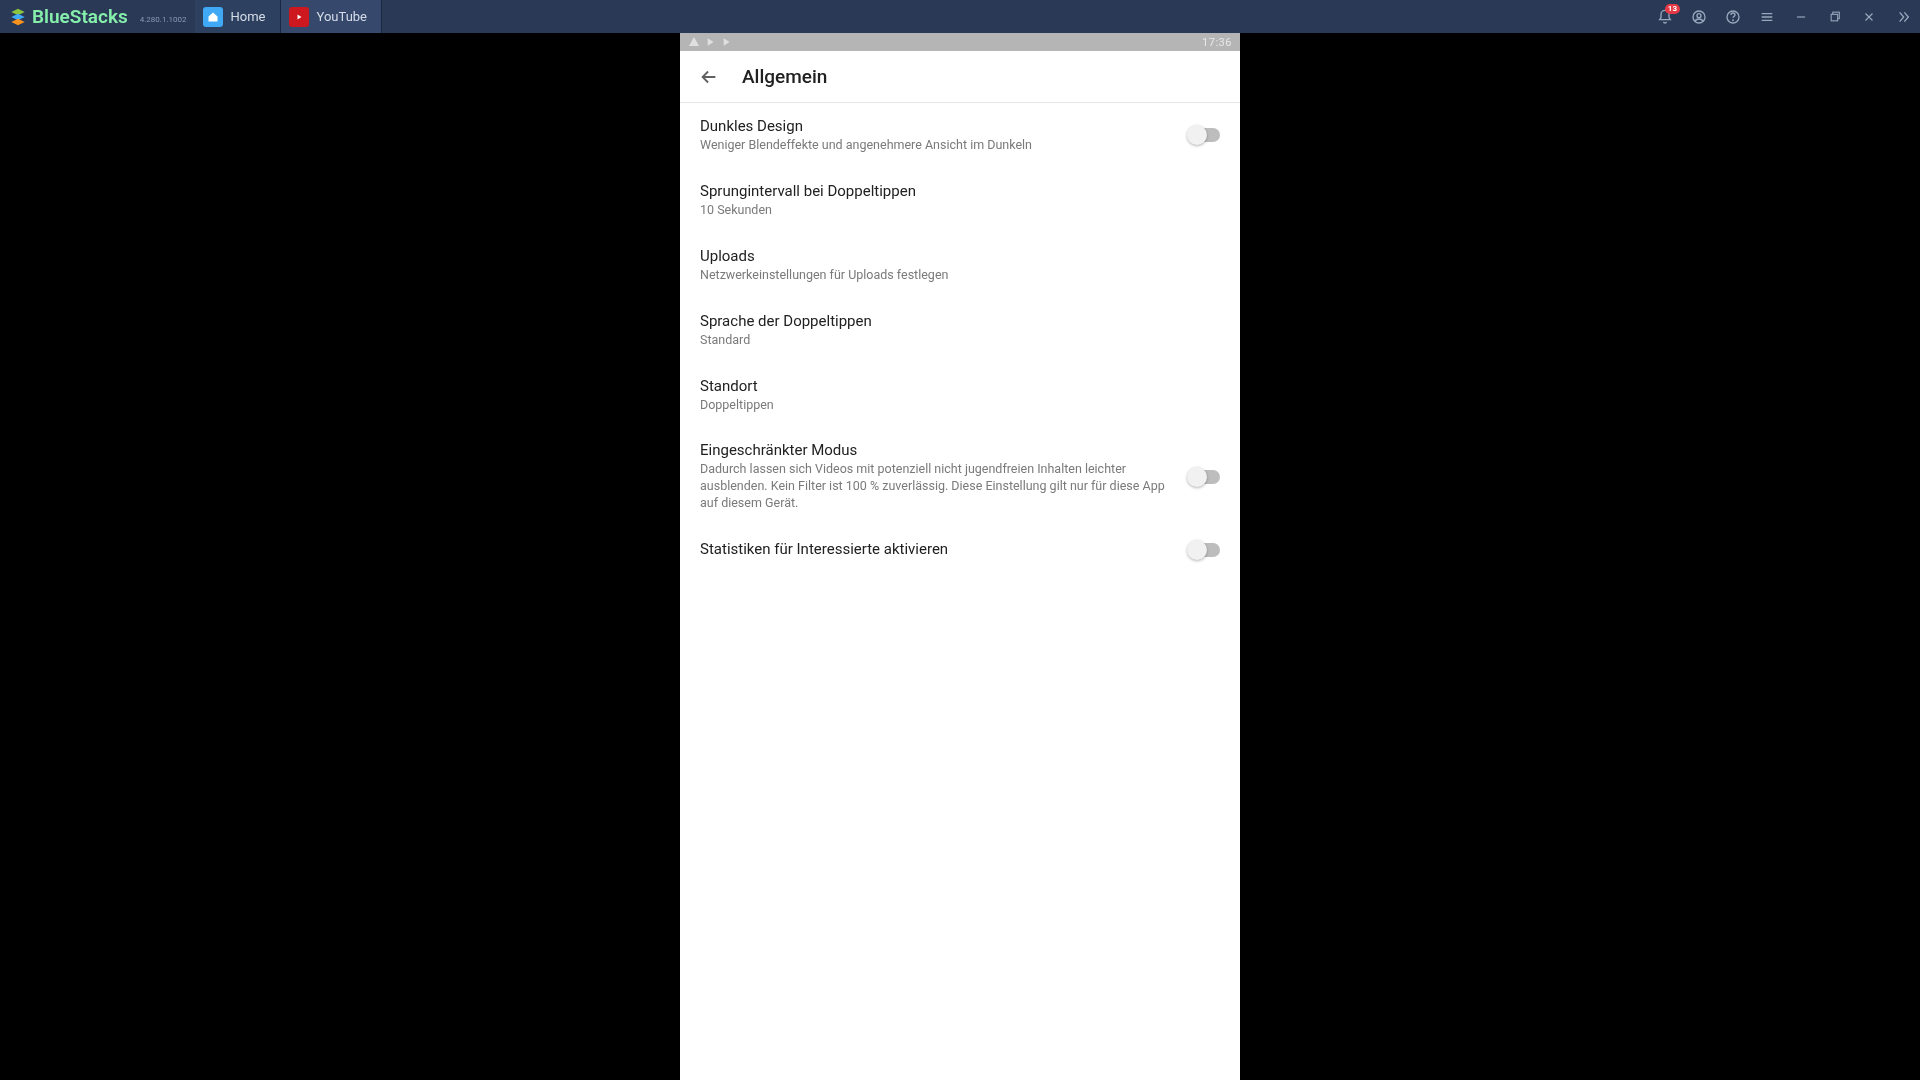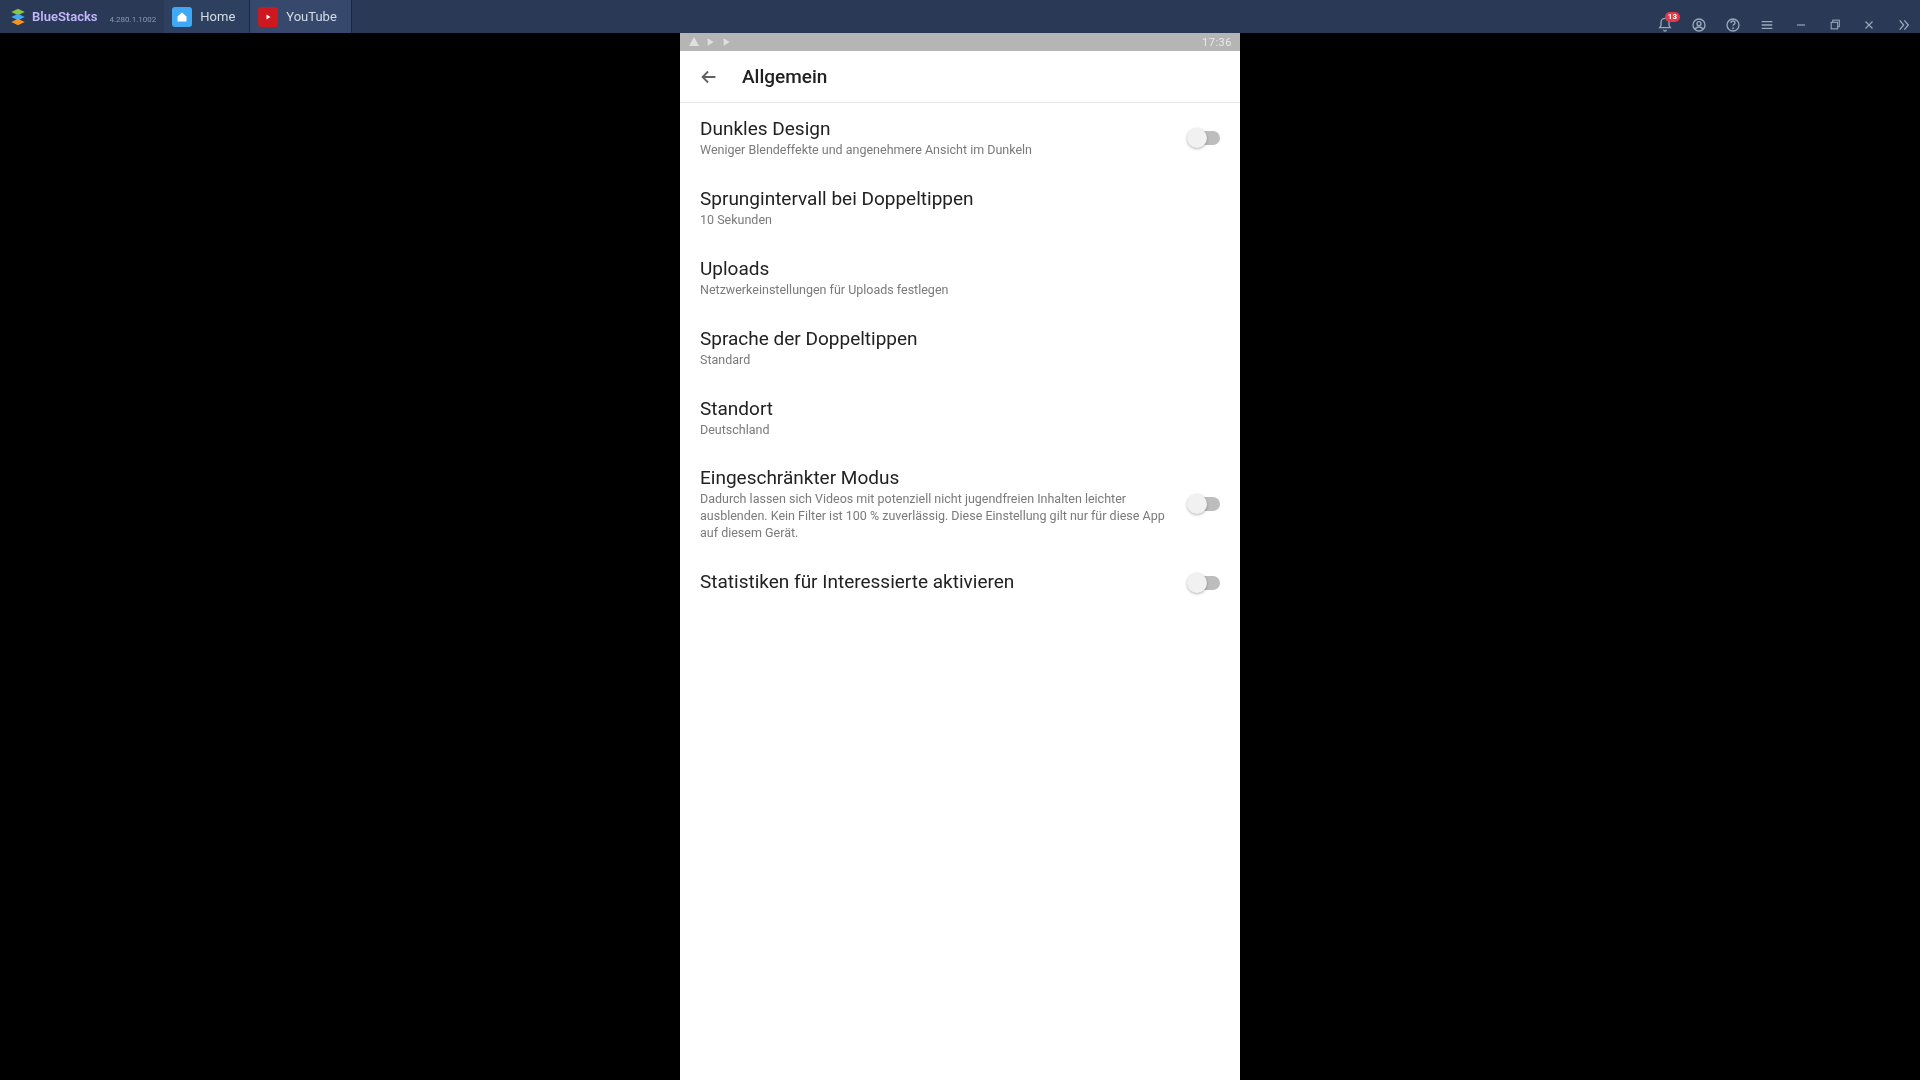--- a/index.html
+++ b/index.html
@@ -28,22 +28,22 @@
       gap: 4px;
       margin-right: 8px;
     }
     .bs-logo {
       width: 20px;
       height: 20px;
       position: relative;
     }
     .bs-logo svg { display: block; }
     .bs-name {
-      color: #c4b5fd;
-      font-size: 13px;
+      color: #86efac;
+      font-size: 19px;
       font-weight: 600;
     }
     .bs-ver {
       color: #8a9ab0;
       font-size: 8px;
       margin-left: 8px;
       margin-top: 6px;
     }
     .tab {
       height: 33px;
@@ -82,21 +82,21 @@
       align-items: center;
       justify-content: center;
     }
     .tab-label {
       color: #d5dce6;
       font-size: 13px;
     }
     .titlebar-right {
       position: absolute;
       right: 8px;
-      top: 8px;
+      top: 0;
       height: 33px;
       display: flex;
       align-items: center;
       gap: 16px;
     }
     .tb-icon {
       width: 18px;
       height: 18px;
       display: flex;
       align-items: center;
@@ -179,21 +179,21 @@
     }
     .setting-row {
       padding: 14px 20px;
       display: flex;
       align-items: center;
       justify-content: space-between;
       cursor: pointer;
     }
     .setting-text { flex: 1; padding-right: 16px; }
     .setting-title {
-      font-size: 19px;
+      font-size: 15px;
       color: #212121;
       margin-bottom: 2px;
     }
     .setting-sub {
       font-size: 12.5px;
       color: #7a7a7a;
       line-height: 1.35;
     }
     .switch {
       width: 30px;
@@ -359,21 +359,21 @@
       <div class="setting-row">
         <div class="setting-text">
           <div class="setting-title">Sprache der Doppeltippen</div>
           <div class="setting-sub">Standard</div>
         </div>
       </div>
 
       <div class="setting-row">
         <div class="setting-text">
           <div class="setting-title">Standort</div>
-          <div class="setting-sub">Deutschland</div>
+          <div class="setting-sub">Doppeltippen</div>
         </div>
       </div>
 
       <div class="setting-row">
         <div class="setting-text">
           <div class="setting-title">Eingeschränkter Modus</div>
           <div class="setting-sub">Dadurch lassen sich Videos mit potenziell nicht jugendfreien Inhalten leichter ausblenden. Kein Filter ist 100 % zuverlässig. Diese Einstellung gilt nur für diese App auf diesem Gerät.</div>
         </div>
         <div class="switch"></div>
       </div>

